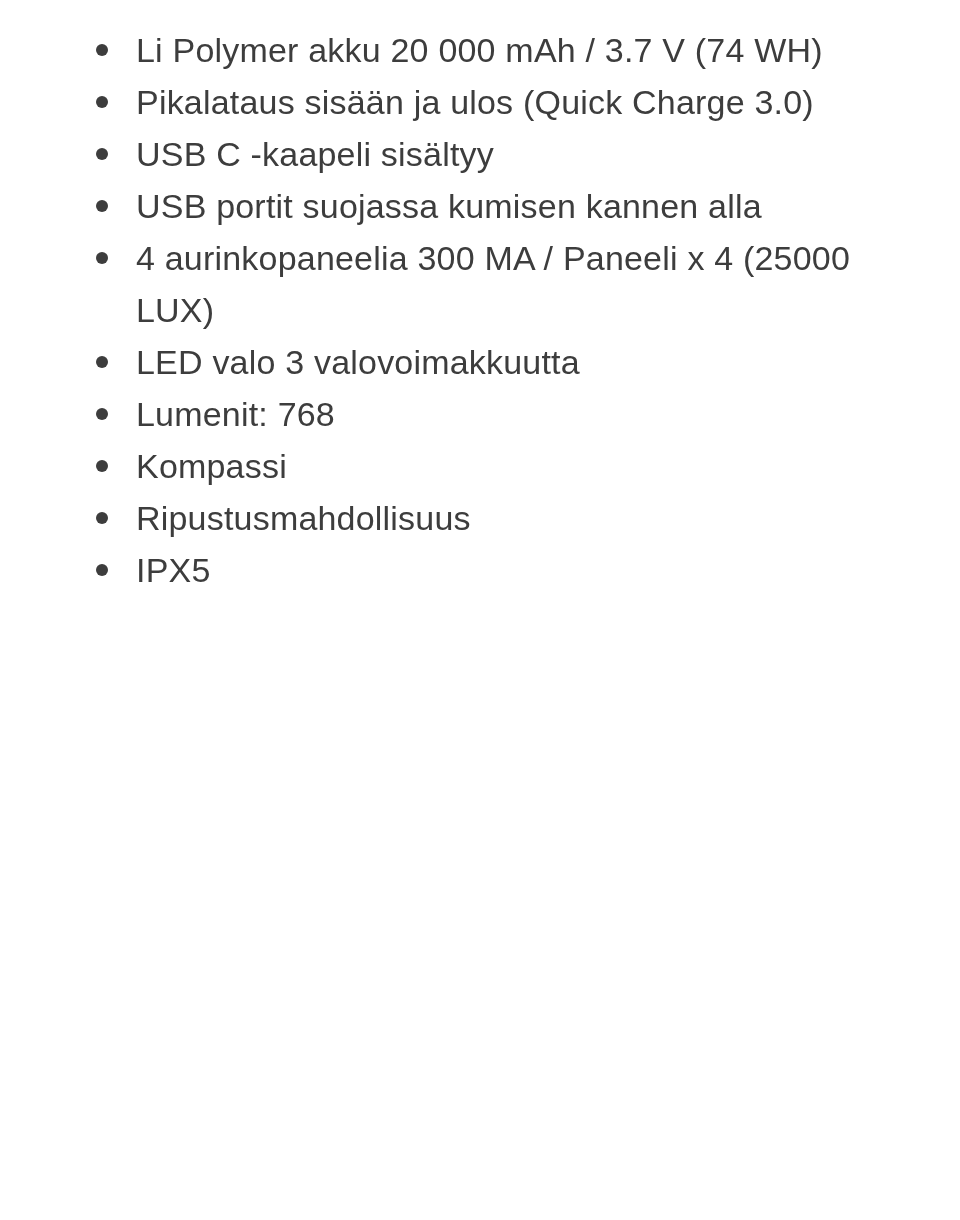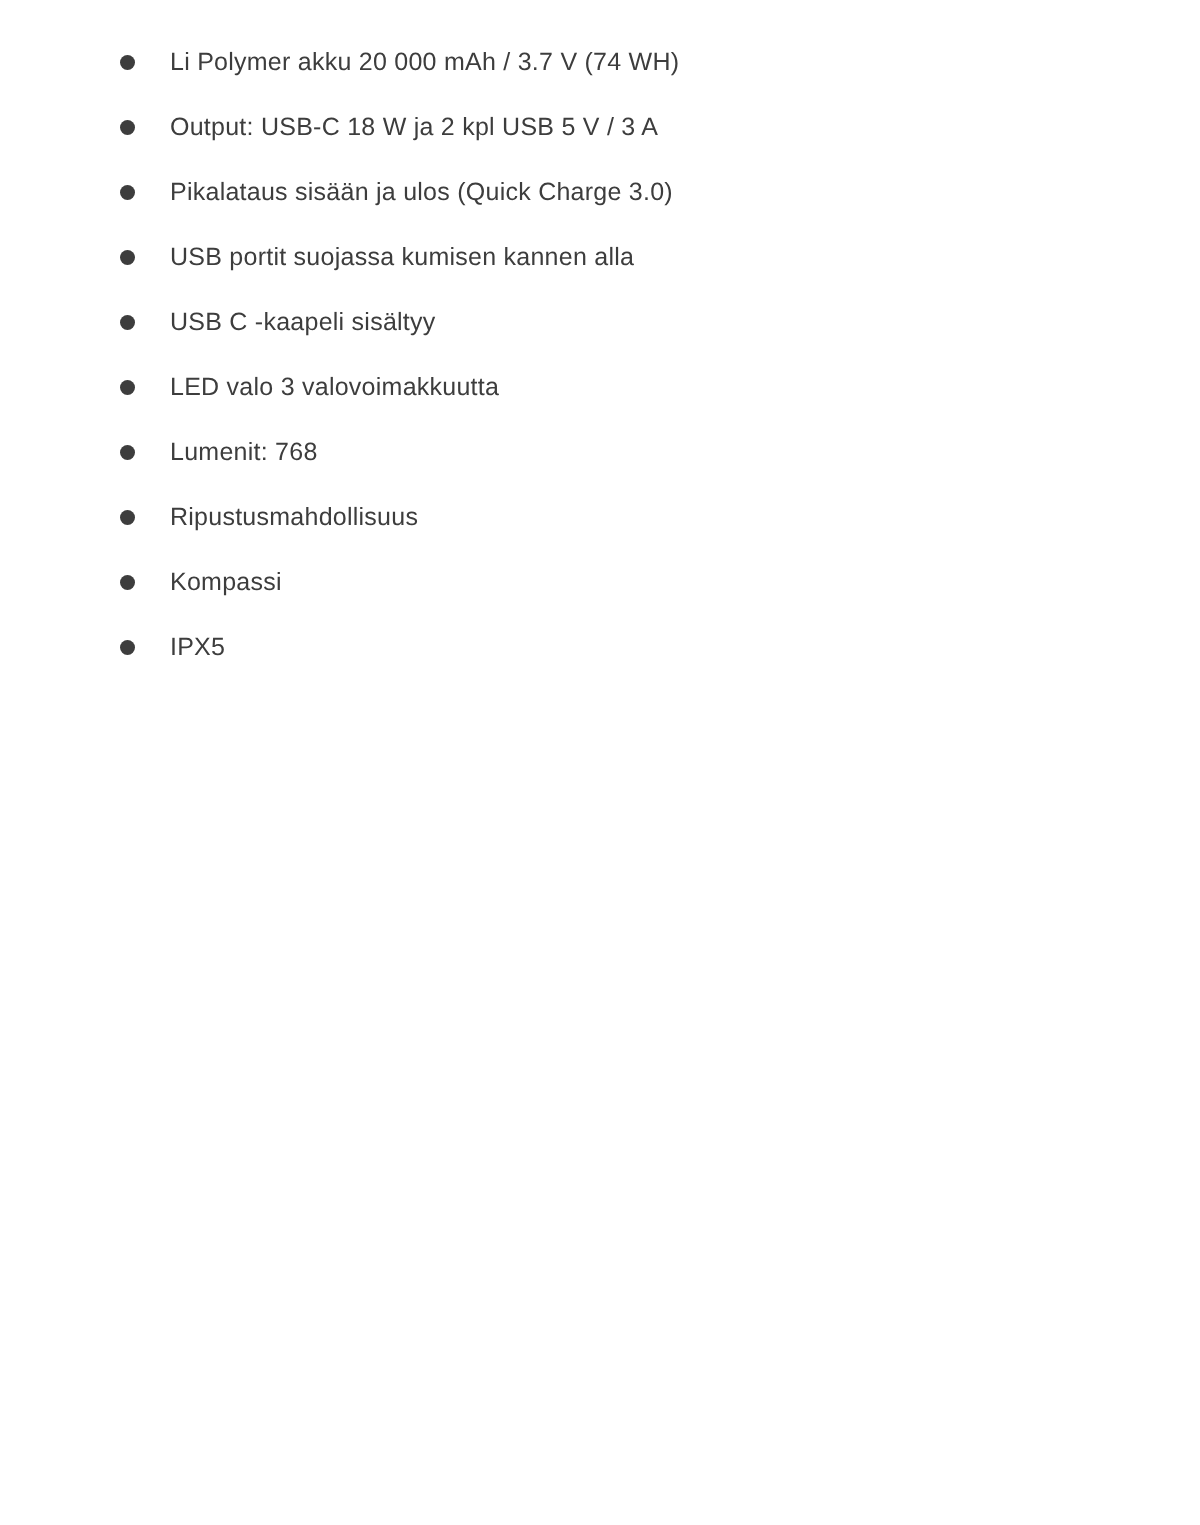--- a/index.html
+++ b/index.html
@@ -19,21 +19,21 @@
     height: 1220px;
   }
   .spec-list {
     list-style: none;
     margin: 0;
     padding: 24px 0 0 136px;
     width: 924px;
   }
   .spec-item {
     position: relative;
-    font-size: 20px;
+    font-size: 34px;
     line-height: 52px;
     color: #3d3d3d;
     letter-spacing: 0.2px;
   }
   .bullet {
     position: absolute;
     left: -40px;
     top: 20px;
     width: 12px;
     height: 12px;
@@ -48,48 +48,48 @@
 <body>
 
 <main class="specs-section">
   <ul class="spec-list">
       <li class="spec-item">
         <span class="bullet"></span>
         <span class="item-text">Li Polymer akku 20 000 mAh / 3.7 V (74 WH)</span>
       </li>
       <li class="spec-item">
         <span class="bullet"></span>
-        <span class="item-text">Output: USB-C 18 W ja 2 kpl USB 5 V / 3 A</span>
+        <span class="item-text">Pikalataus sisään ja ulos (Quick Charge 3.0)</span>
       </li>
       <li class="spec-item">
         <span class="bullet"></span>
-        <span class="item-text">Pikalataus sisään ja ulos (Quick Charge 3.0)</span>
+        <span class="item-text">USB C -kaapeli sisältyy</span>
       </li>
       <li class="spec-item">
         <span class="bullet"></span>
         <span class="item-text">USB portit suojassa kumisen kannen alla</span>
       </li>
       <li class="spec-item">
         <span class="bullet"></span>
-        <span class="item-text">USB C -kaapeli sisältyy</span>
+        <span class="item-text">4 aurinkopaneelia 300 MA / Paneeli x 4 (25000 LUX)</span>
       </li>
       <li class="spec-item">
         <span class="bullet"></span>
         <span class="item-text">LED valo 3 valovoimakkuutta</span>
       </li>
       <li class="spec-item">
         <span class="bullet"></span>
         <span class="item-text">Lumenit: 768</span>
       </li>
       <li class="spec-item">
         <span class="bullet"></span>
-        <span class="item-text">Ripustusmahdollisuus</span>
+        <span class="item-text">Kompassi</span>
       </li>
       <li class="spec-item">
         <span class="bullet"></span>
-        <span class="item-text">Kompassi</span>
+        <span class="item-text">Ripustusmahdollisuus</span>
       </li>
       <li class="spec-item">
         <span class="bullet"></span>
         <span class="item-text">IPX5</span>
       </li>
     </ul>
 </main>
 
 </body></html>

